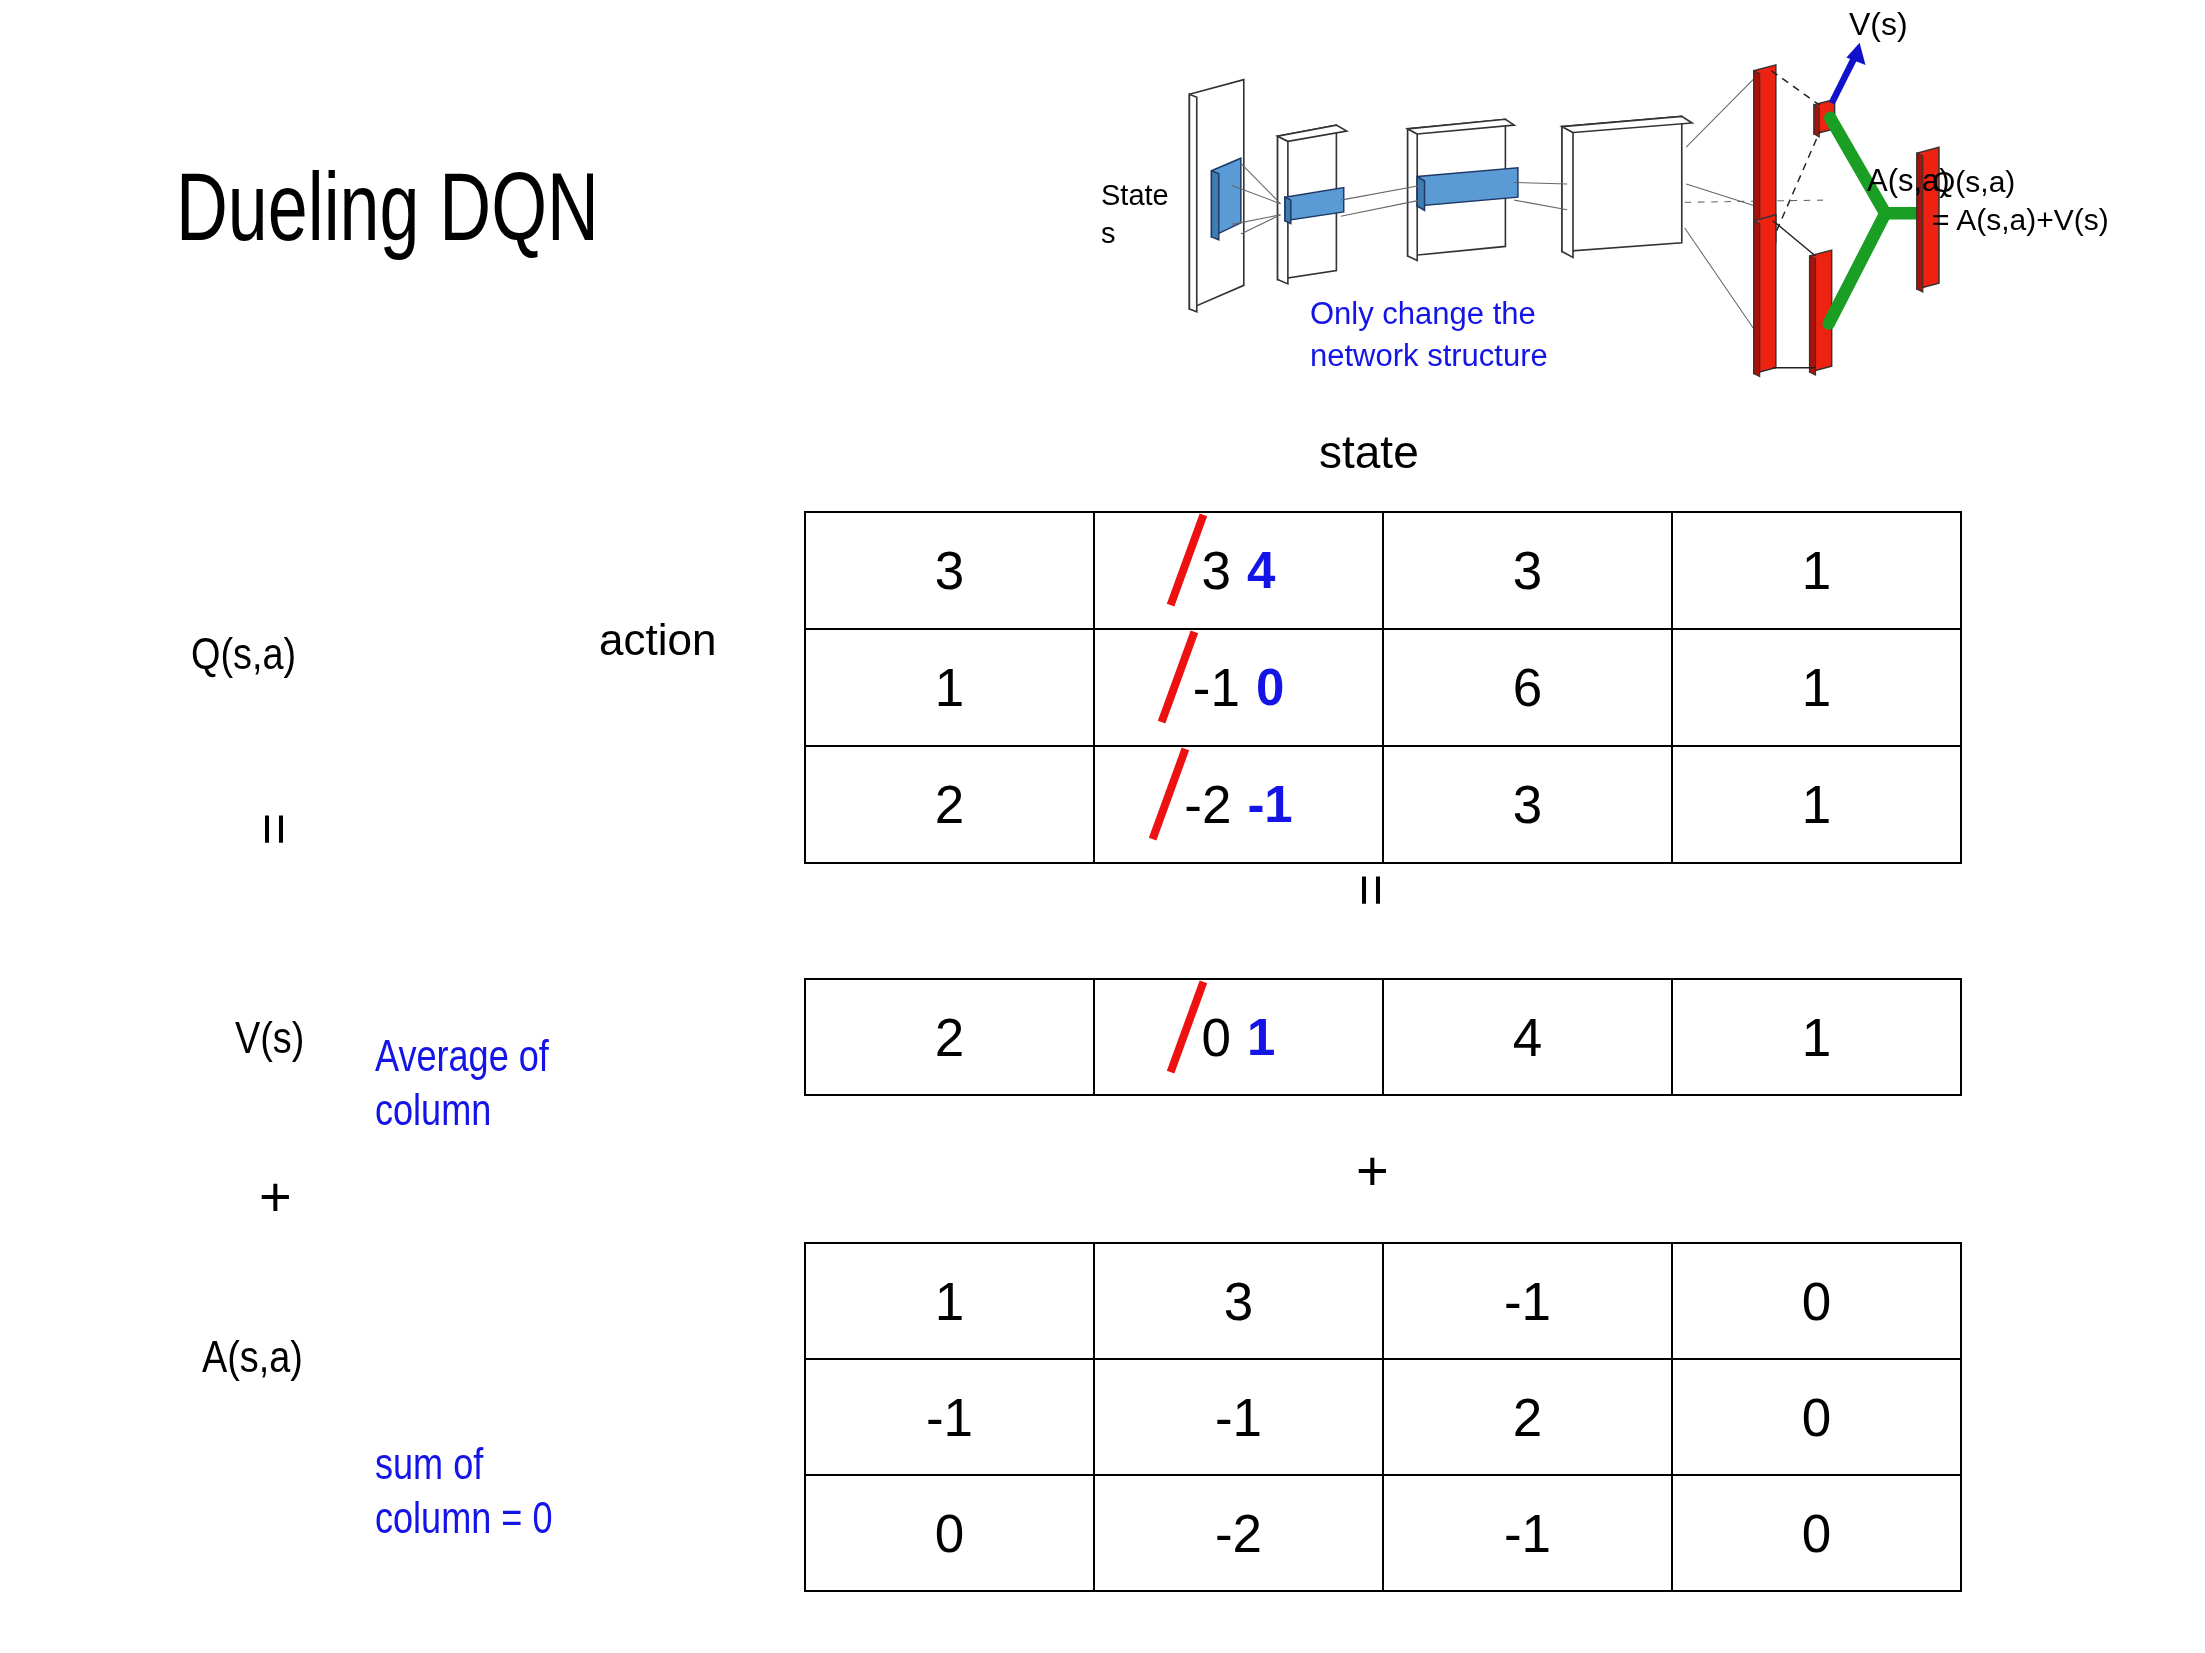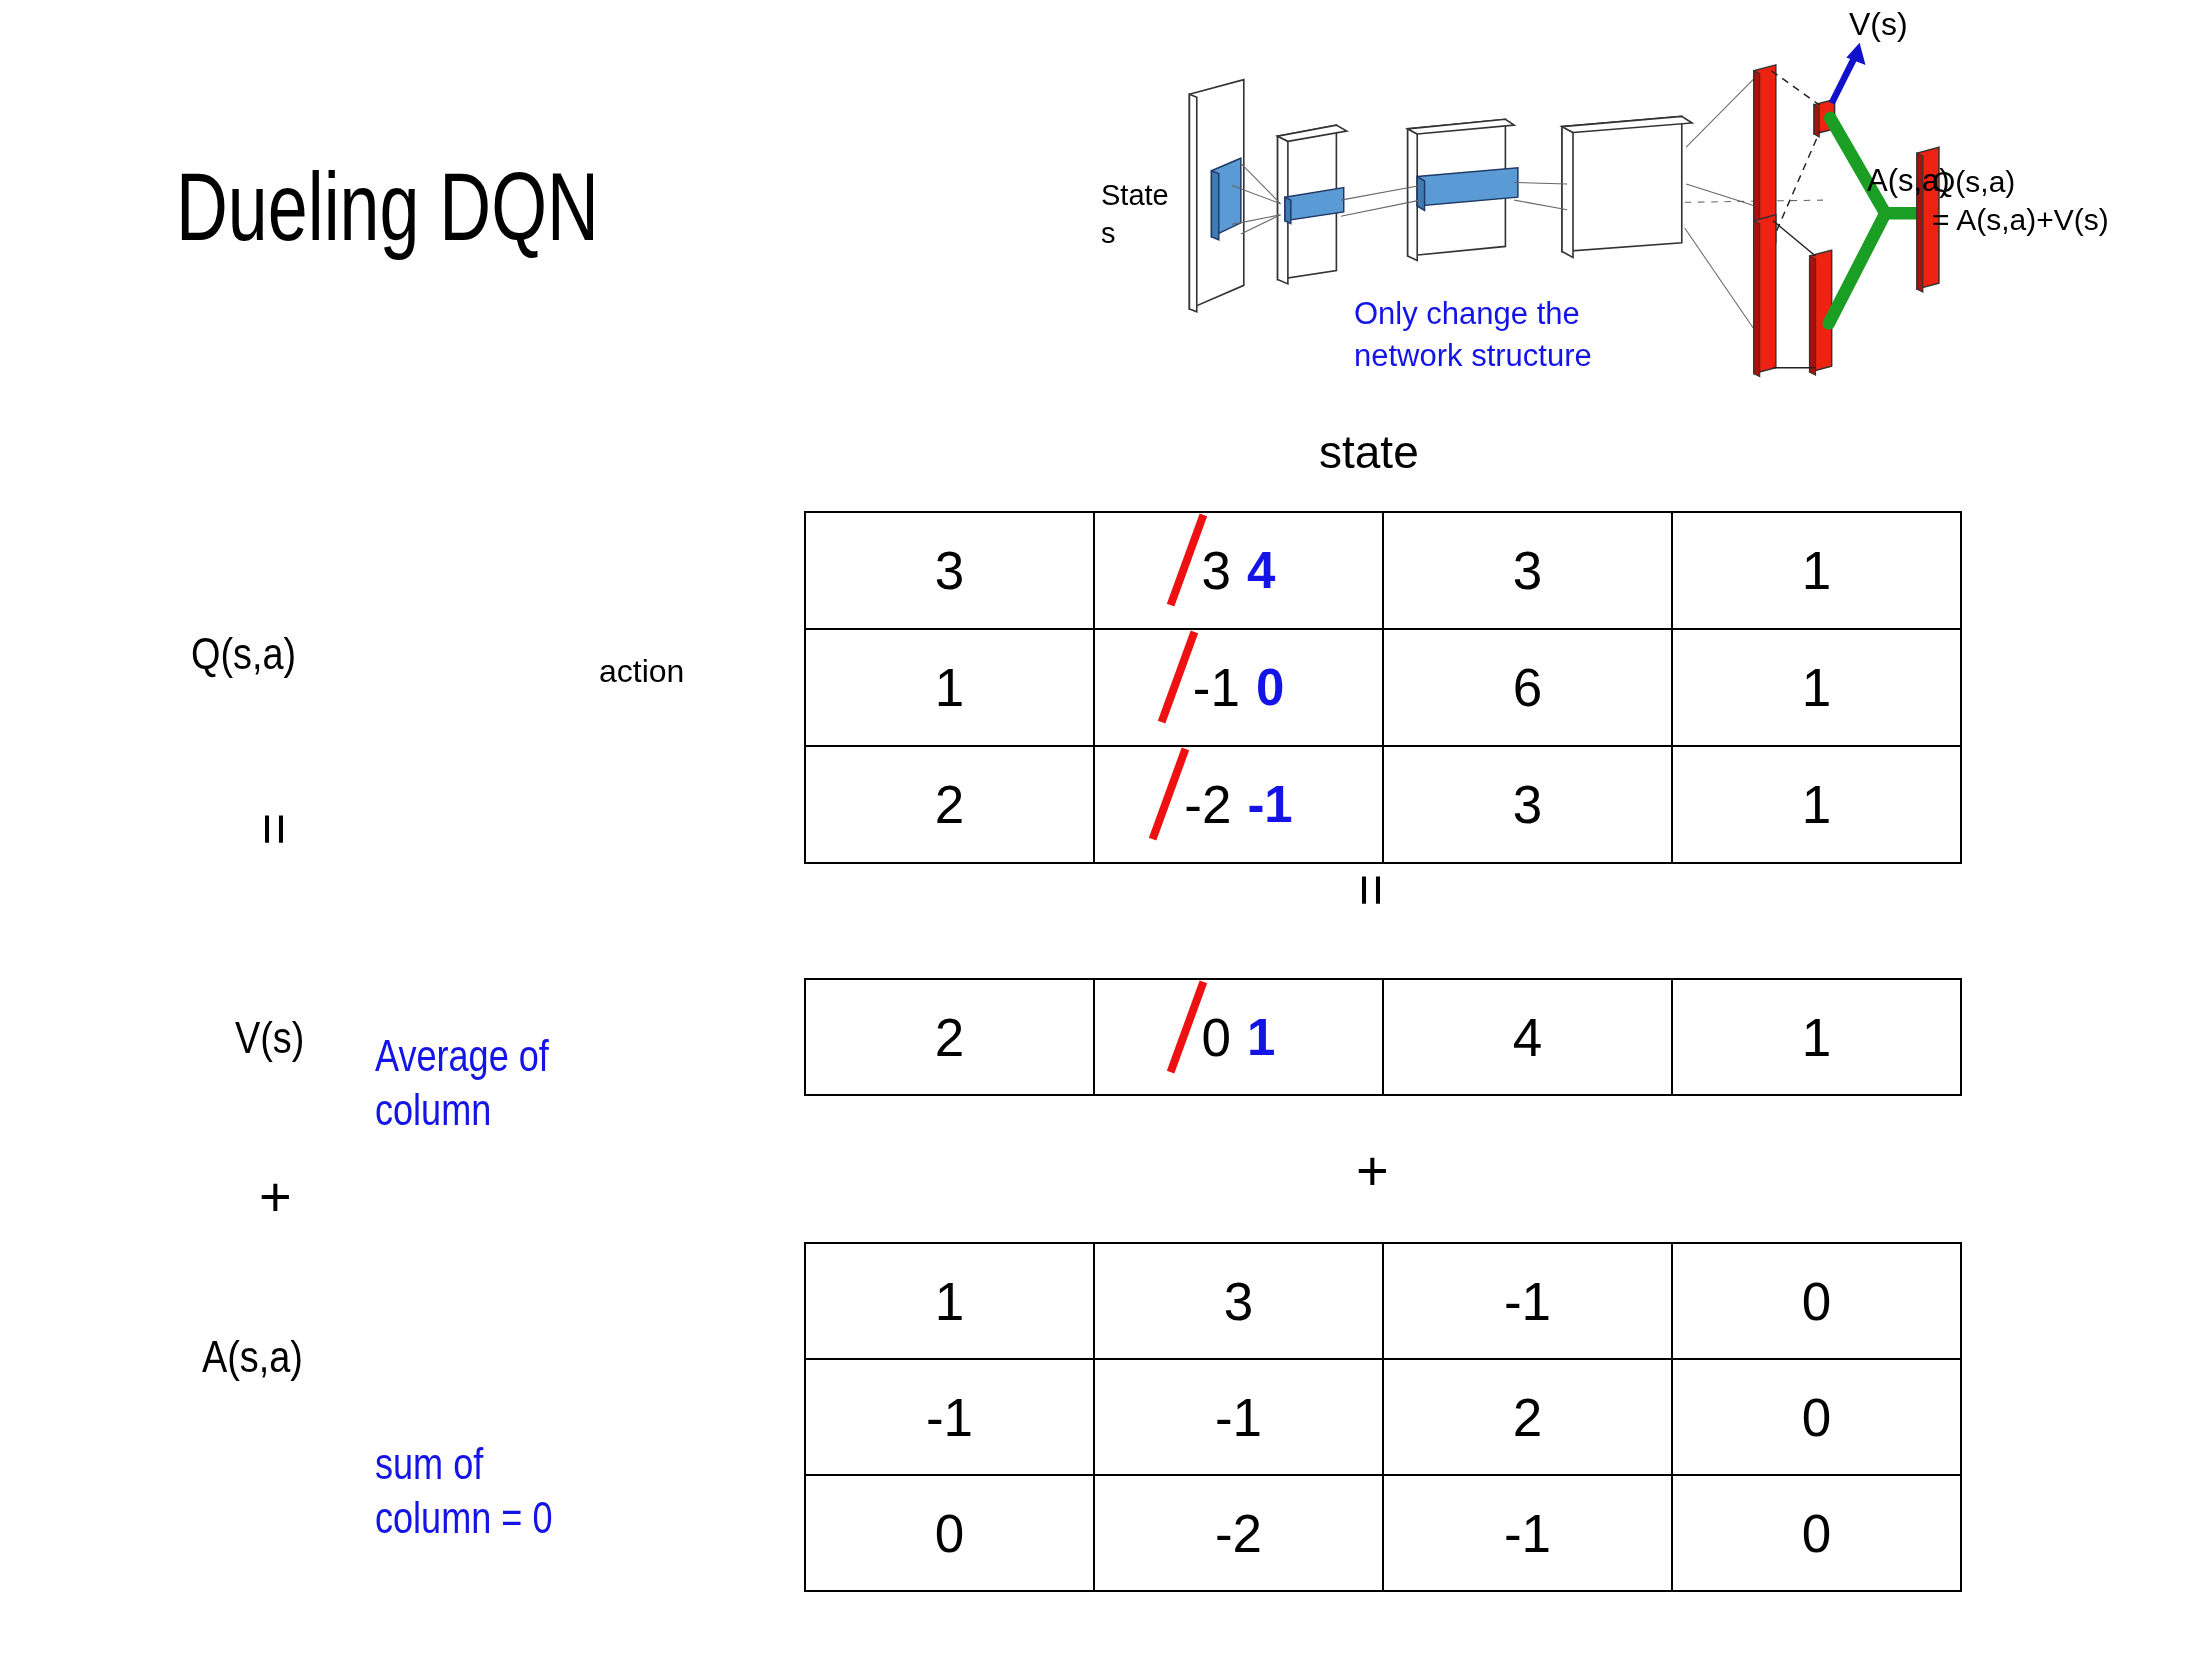--- a/index.html
+++ b/index.html
@@ -59,35 +59,35 @@
     left: 1867px; top: 163px;
     font-size: 31px;
   }
   #qsa-label-diagram {
     left: 1932px; top: 163px;
     font-size: 30px; line-height: 1.28;
   }
   #only-change-note {
     left: 1310px; top: 293px;
     font-size: 31px; line-height: 1.35;
-    color: #1414e6; font-weight: 500; margin-left: 44px;
+    color: #1414e6; font-weight: 500;
   }
 
   
   .row-label {
     position: absolute;
     font-size: 44px;
     color: #000;
     white-space: nowrap;
     transform: scaleX(0.86);
     transform-origin: left top;
   }
   #label-state   { left: 1319px; top: 425px; font-size: 46px; transform:none; }
   #label-qsa     { left: 191px;  top: 629px; }
-  #label-action  { left: 599px;  top: 653px; font-size: 32px; transform:none;}
+  #label-action  { left: 599px;  top: 615px; font-size: 44px; transform:none;}
   #label-vs      { left: 235px;  top: 1013px; }
   #label-asa     { left: 202px;  top: 1332px; }
 
   .blue-note {
     position: absolute;
     color: #1414e6;
     font-size: 44px;
     line-height: 1.22;
     white-space: pre;
     transform: scaleX(0.82);

